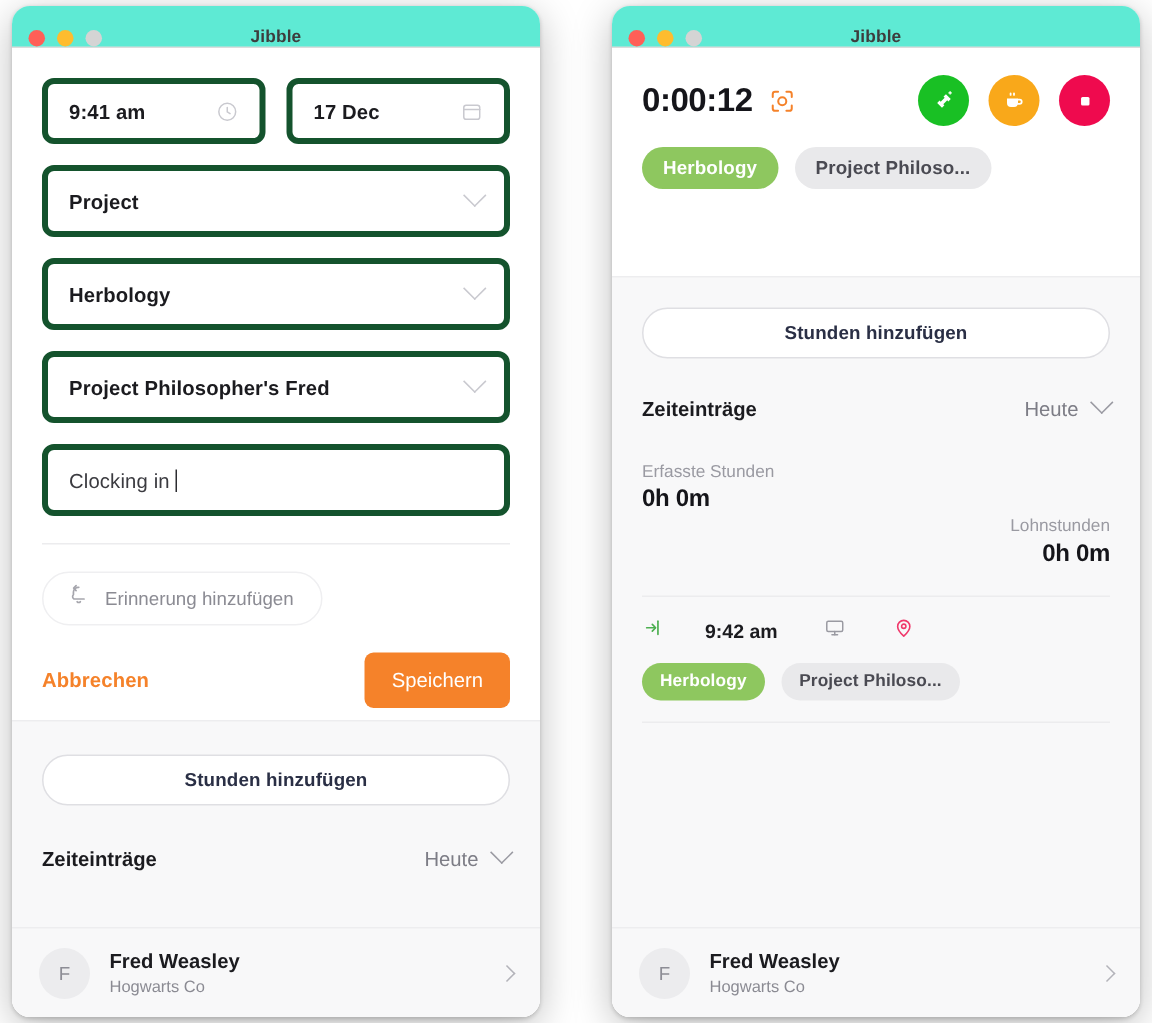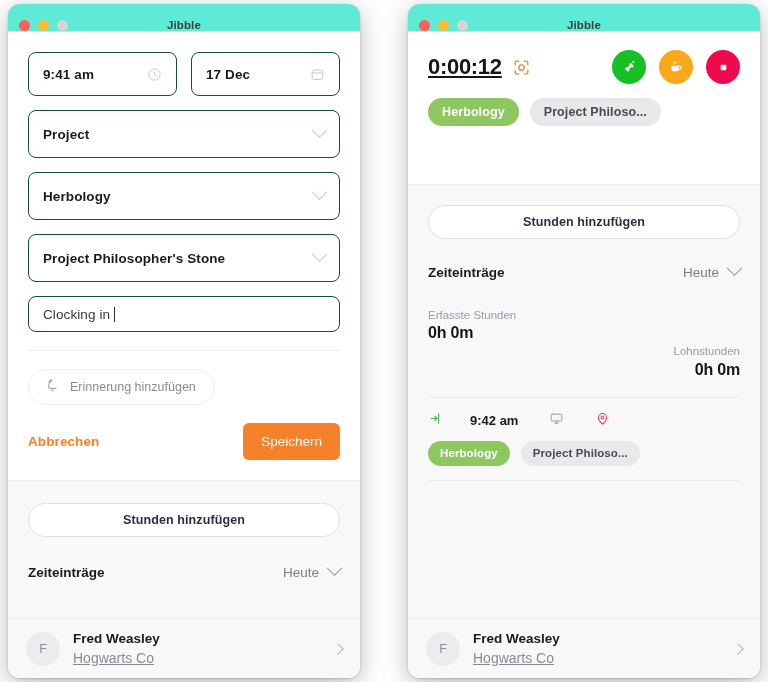--- a/index.html
+++ b/index.html
@@ -54,21 +54,21 @@
     font-size: 11.5px;
     font-weight: bold;
     color: #3d3d3d;
     letter-spacing: .1px;
   }
 
   .body { position: relative; height: calc(100% - 28px); background: #ffffff; }
 
   
   .field {
-    border: 1px solid #14532d;
+    border: 4px solid #14532d;
     border-radius: 8px;
     background: #fff;
     display: flex;
     align-items: center;
     padding: 0 14px;
     position: relative;
   }
   .field .val {
     font-size: 13.5px;
     font-weight: bold;
@@ -88,21 +88,21 @@
   .caret.dark {
     border-right-color: #9a9aa2;
     border-bottom-color: #9a9aa2;
   }
 
   
   .form-area { padding: 20px 20px 0 20px; }
   .row2 { display: flex; gap: 14px; }
   .row2 .field { flex: 1; height: 44px; }
   .form-area .field.full { height: 48px; margin-top: 14px; }
-  .field.note { height: 36px; margin-top: 14px; text-align: right; }
+  .field.note { height: 48px; margin-top: 14px; text-align: right; }
 
   .caretbar {
     display: inline-block;
     width: 1px;
     height: 15px;
     background: #2c2c31;
     margin-left: 4px;
     vertical-align: -3px;
   }
 
@@ -195,41 +195,40 @@
   }
   .avatar {
     width: 34px; height: 34px;
     border-radius: 50%;
     background: #ececee;
     display: flex; align-items: center; justify-content: center;
     font-size: 12.5px;
     color: #8d8d95;
   }
   .user-name { font-size: 13.5px; font-weight: bold; color: #1b1b1f; line-height: 1.45; }
-  .user-org  { font-size: 14px; color: #8b8b93; line-height: 1.35; text-decoration: underline; }
+  .user-org  { font-size: 11px; color: #8b8b93; line-height: 1.35; }
   .chev-right {
     margin-left: auto;
     width: 8px; height: 8px;
     border-top: 1.5px solid #b3b3ba;
     border-right: 1.5px solid #b3b3ba;
     transform: rotate(45deg);
   }
 
   
   .timer-bar {
     display: flex;
     align-items: center;
     padding: 18px 20px 0 20px;
   }
   .timer-val {
     font-size: 22px;
     font-weight: bold;
     color: #15151a;
     letter-spacing: -.3px;
-    text-decoration: underline;
   }
   .face-icon { margin-left: 10px; display: flex; }
   .circ-btns { margin-left: auto; display: flex; gap: 13px; }
   .cbtn {
     width: 34px; height: 34px;
     border-radius: 50%;
     border: none;
     display: flex; align-items: center; justify-content: center;
     cursor: pointer;
     padding: 0;
@@ -311,21 +310,21 @@
         </div>
 
         <div class="field full">
           <span class="val">Herbology</span>
           <span class="trail">
               <i class="caret"></i>
             </span>
         </div>
 
         <div class="field full">
-          <span class="val">Project Philosopher's Stone</span>
+          <span class="val">Project Philosopher's Fred</span>
           <span class="trail">
               <i class="caret"></i>
             </span>
         </div>
 
         <div class="field note">
           <span class="val light">Clocking in</span>
             <i class="caretbar"></i>
         </div>
 

